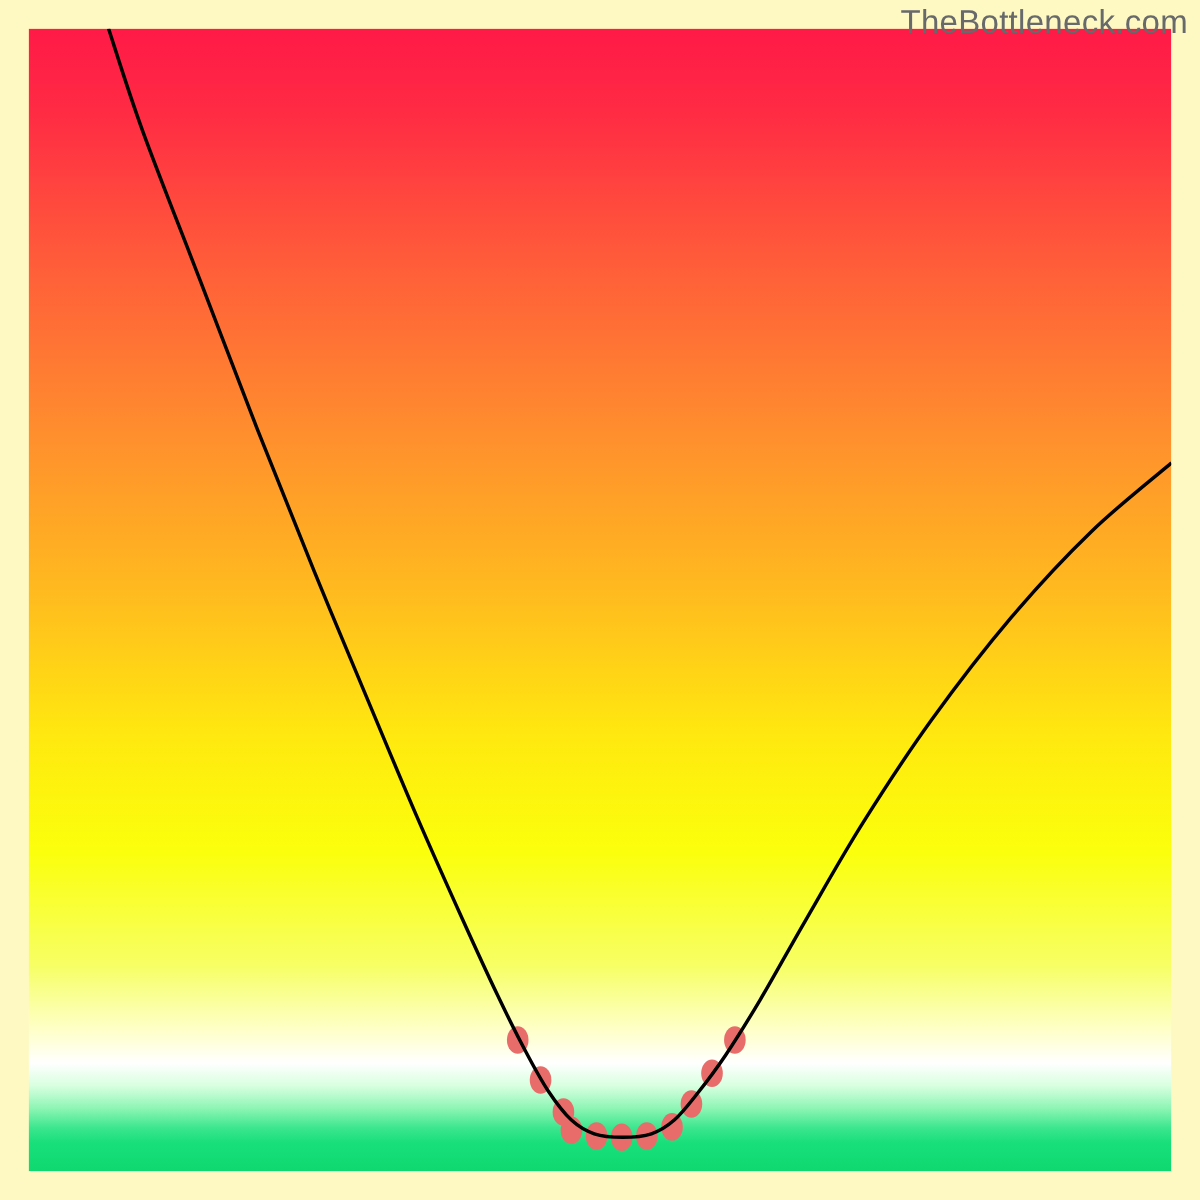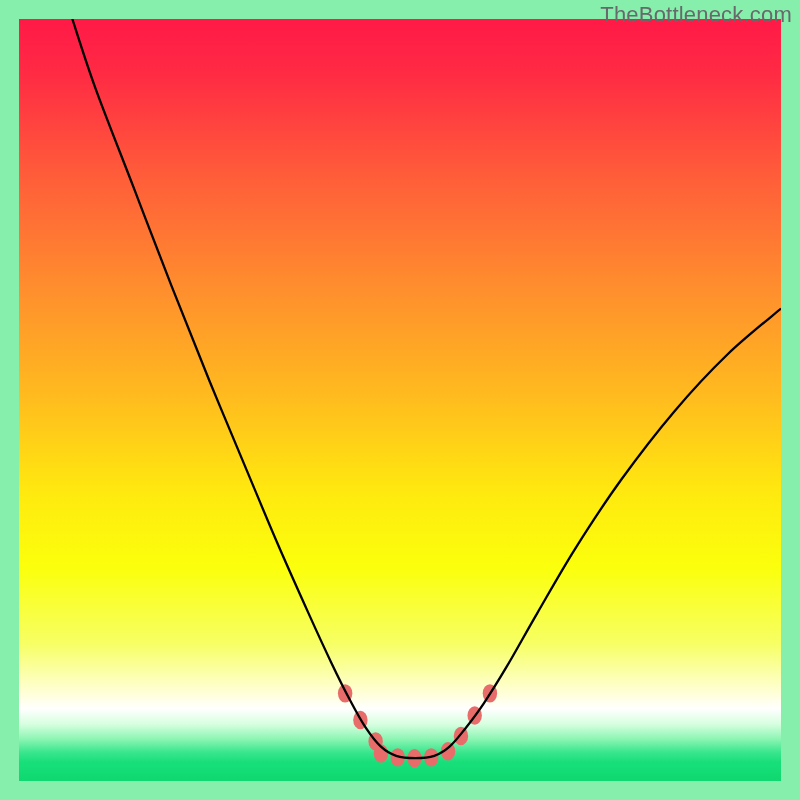--- a/index.html
+++ b/index.html
@@ -9,21 +9,21 @@
     height: 800px;
     overflow: hidden;
     background: #000;
     font-family: Arial, Helvetica, sans-serif;
   }
   .frame {
     position: absolute;
     top: 0; left: 0;
     width: 800px;
     height: 800px;
-    background: #86efac;
+    background: #fef9c3;
   }
   .plot {
     position: absolute;
     top: 19px;
     left: 19px;
     width: 762px;
     height: 762px;
     overflow: hidden;
   }
   .watermark {

